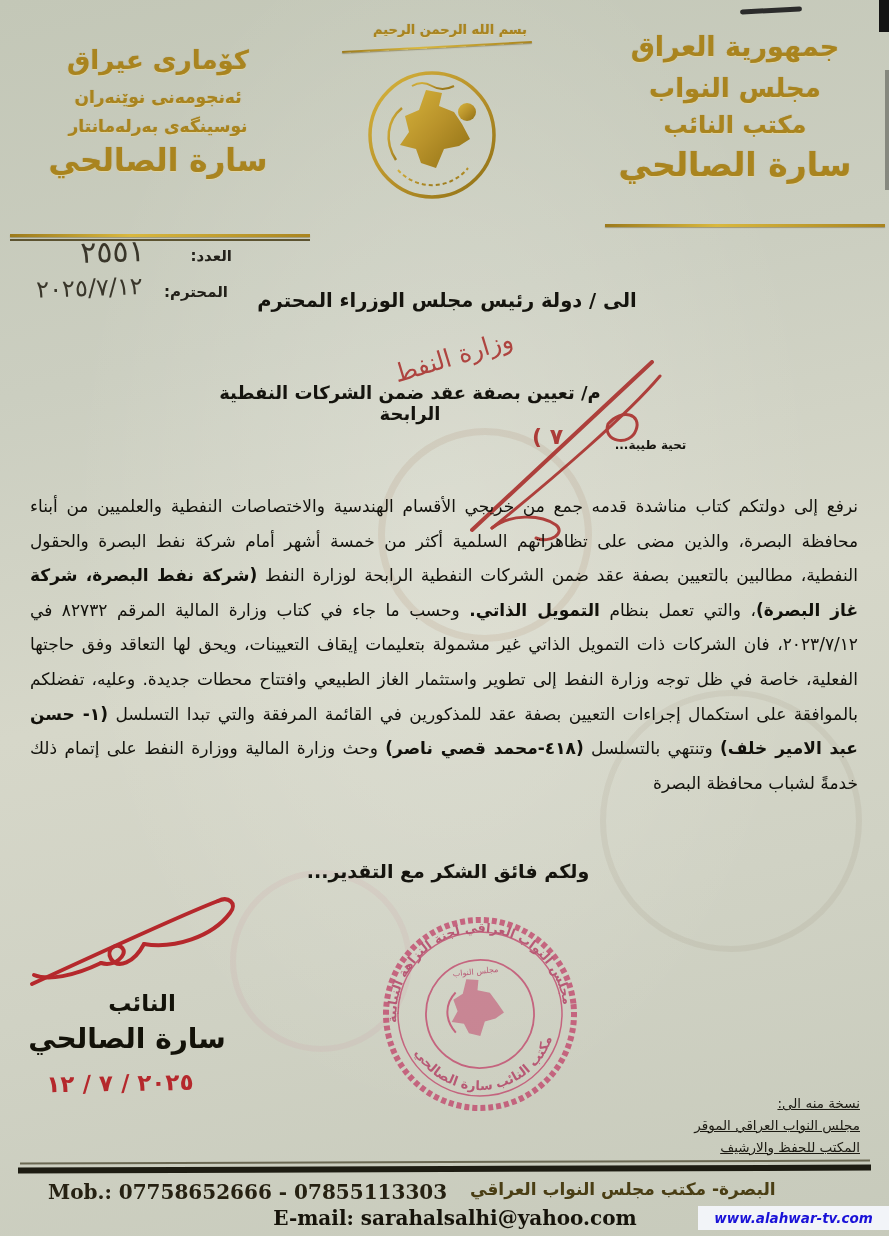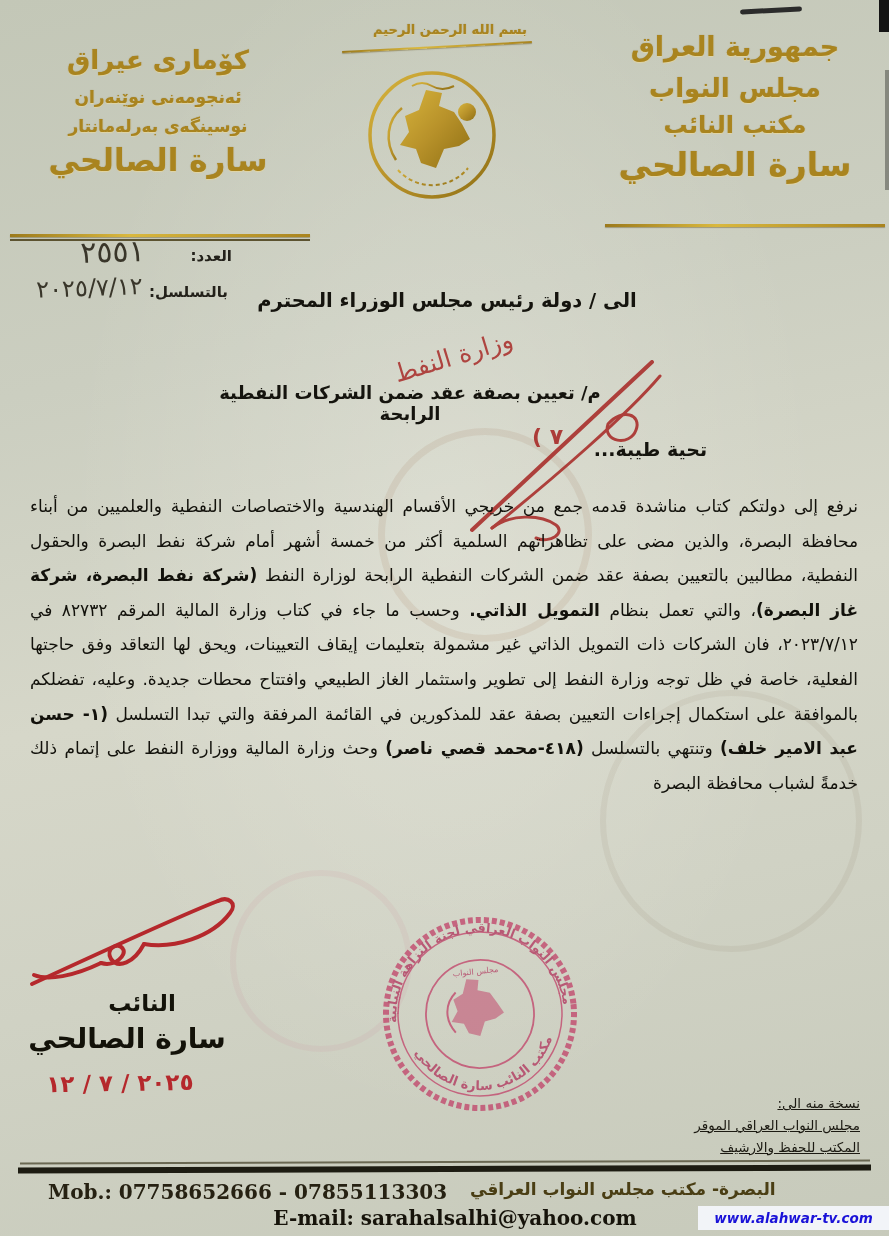--- a/index.html
+++ b/index.html
@@ -70,42 +70,43 @@
     <div style="font-size:26px;">كۆماری عیراق</div>
     <div style="font-size:17px;margin-top:10px;">ئەنجومەنی نوێنەران</div>
     <div style="font-size:17px;margin-top:8px;">نوسینگەی بەرلەمانتار</div>
     <div style="font-size:31px;margin-top:4px;">سارة الصالحي</div>
   </div>
   <div class="abs goldline" style="left:10px;top:234px;width:300px;height:3px;"></div>
   <div class="abs" style="left:10px;top:239px;width:300px;height:2px;background:#5c5330;"></div>
 
   <div class="abs label rtl" style="left:172px;top:247px;width:60px;">العدد:</div>
   <div class="abs hand" dir="ltr" style="left:55px;top:234px;width:115px;font-size:30px;letter-spacing:8px;transform:rotate(-2deg);text-align:center;">٢٥٥١</div>
-  <div class="abs label rtl" style="left:158px;top:283px;width:70px;">بالتسلسل:</div>
+  <div class="abs label rtl" style="left:158px;top:283px;width:70px;">المحترم:</div>
   <div class="abs hand" dir="ltr" style="left:22px;top:274px;width:135px;font-size:24px;letter-spacing:1px;transform:rotate(-2deg);text-align:center;">٢٠٢٥/٧/١٢</div>
 
   <div class="abs rtl" style="left:222px;top:289px;width:450px;text-align:center;font-weight:bold;font-size:19.5px;">الى / دولة رئيس مجلس الوزراء المحترم</div>
 
   <div class="abs red rtl" style="left:392px;top:342px;font-size:25px;transform:rotate(-17deg);opacity:.85;">وزارة النفط</div>
   <div class="abs red" dir="ltr" style="left:532px;top:424px;font-size:22px;font-weight:bold;opacity:.9;">( ٧</div>
   <svg class="abs" style="left:350px;top:330px;" width="320" height="215" viewBox="0 0 320 215">
     <g fill="none" stroke="#a82b28" stroke-linecap="round" opacity=".88">
       <path stroke-width="4" d="M302,32 L122,200"></path>
       <path stroke-width="3" d="M310,46 C278,84 204,148 142,198"></path>
       <path stroke-width="3" d="M142,198 C160,184 190,184 206,195 C216,203 200,214 186,208"></path>
       <path stroke-width="3" d="M258,94 C272,78 292,84 286,100 C280,117 252,112 258,94"></path>
     </g>
   </svg>
 
   <div class="abs rtl" style="left:200px;top:382px;width:420px;text-align:center;font-weight:bold;font-size:18px;">م/ تعيين بصفة عقد ضمن الشركات النفطية الرابحة</div>
 
-  <div class="abs rtl" style="left:588px;top:438px;width:125px;text-align:center;font-weight:bold;font-size:19px;">تحية طيبة...</div>
+  <div class="abs rtl" style="left:588px;top:438px;width:125px;text-align:center;font-weight:bold;font-size:12px;">تحية طيبة...</div>
 
   <div class="abs rtl body-text" style="left:30px;top:489px;width:828px;"><span>نرفع إلى دولتكم كتاب مناشدة قدمه جمع من خريجي الأقسام الهندسية والاختصاصات النفطية والعلميين من أبناء محافظة البصرة، والذين مضى على تظاهراتهم السلمية أكثر من خمسة أشهر أمام شركة نفط البصرة والحقول النفطية، مطالبين بالتعيين بصفة عقد ضمن الشركات النفطية الرابحة لوزارة النفط </span><span class="b">(شركة نفط البصرة، شركة غاز البصرة)</span><span>، والتي تعمل بنظام </span><span class="b">التمويل الذاتي.</span><span> وحسب ما جاء في كتاب وزارة المالية المرقم ٨٢٧٣٢ في ٢٠٢٣/٧/١٢، فان الشركات ذات التمويل الذاتي غير مشمولة بتعليمات إيقاف التعيينات، ويحق لها التعاقد وفق حاجتها الفعلية، خاصة في ظل توجه وزارة النفط إلى تطوير واستثمار الغاز الطبيعي وافتتاح محطات جديدة. وعليه، تفضلكم بالموافقة على استكمال إجراءات التعيين بصفة عقد للمذكورين في القائمة المرفقة والتي تبدا التسلسل </span><span class="b">(١- حسن عبد الامير خلف)</span><span> وتنتهي بالتسلسل </span><span class="b">(٤١٨-محمد قصي ناصر)</span><span> وحث وزارة المالية ووزارة النفط على إتمام ذلك خدمةً لشباب محافظة البصرة</span></div>
 
+  <div class="abs rtl" style="left:268px;top:860px;width:360px;text-align:center;font-weight:bold;font-size:19px;">ولكم فائق الشكر مع التقدير...</div>
 
   <svg class="abs" style="left:22px;top:888px;" width="235" height="105" viewBox="0 0 235 105">
     <g fill="none" stroke="#b5282c" stroke-width="4" stroke-linecap="round">
       <path d="M10,96 C62,72 172,22 196,13"></path>
       <path d="M196,13 C206,8 216,15 208,25 C190,49 152,61 122,56"></path>
       <path d="M122,56 C112,75 96,81 89,71 C83,61 96,53 101,61 C105,67 93,79 79,75"></path>
       <path d="M79,75 C52,88 26,93 12,87"></path>
     </g>
   </svg>
 

